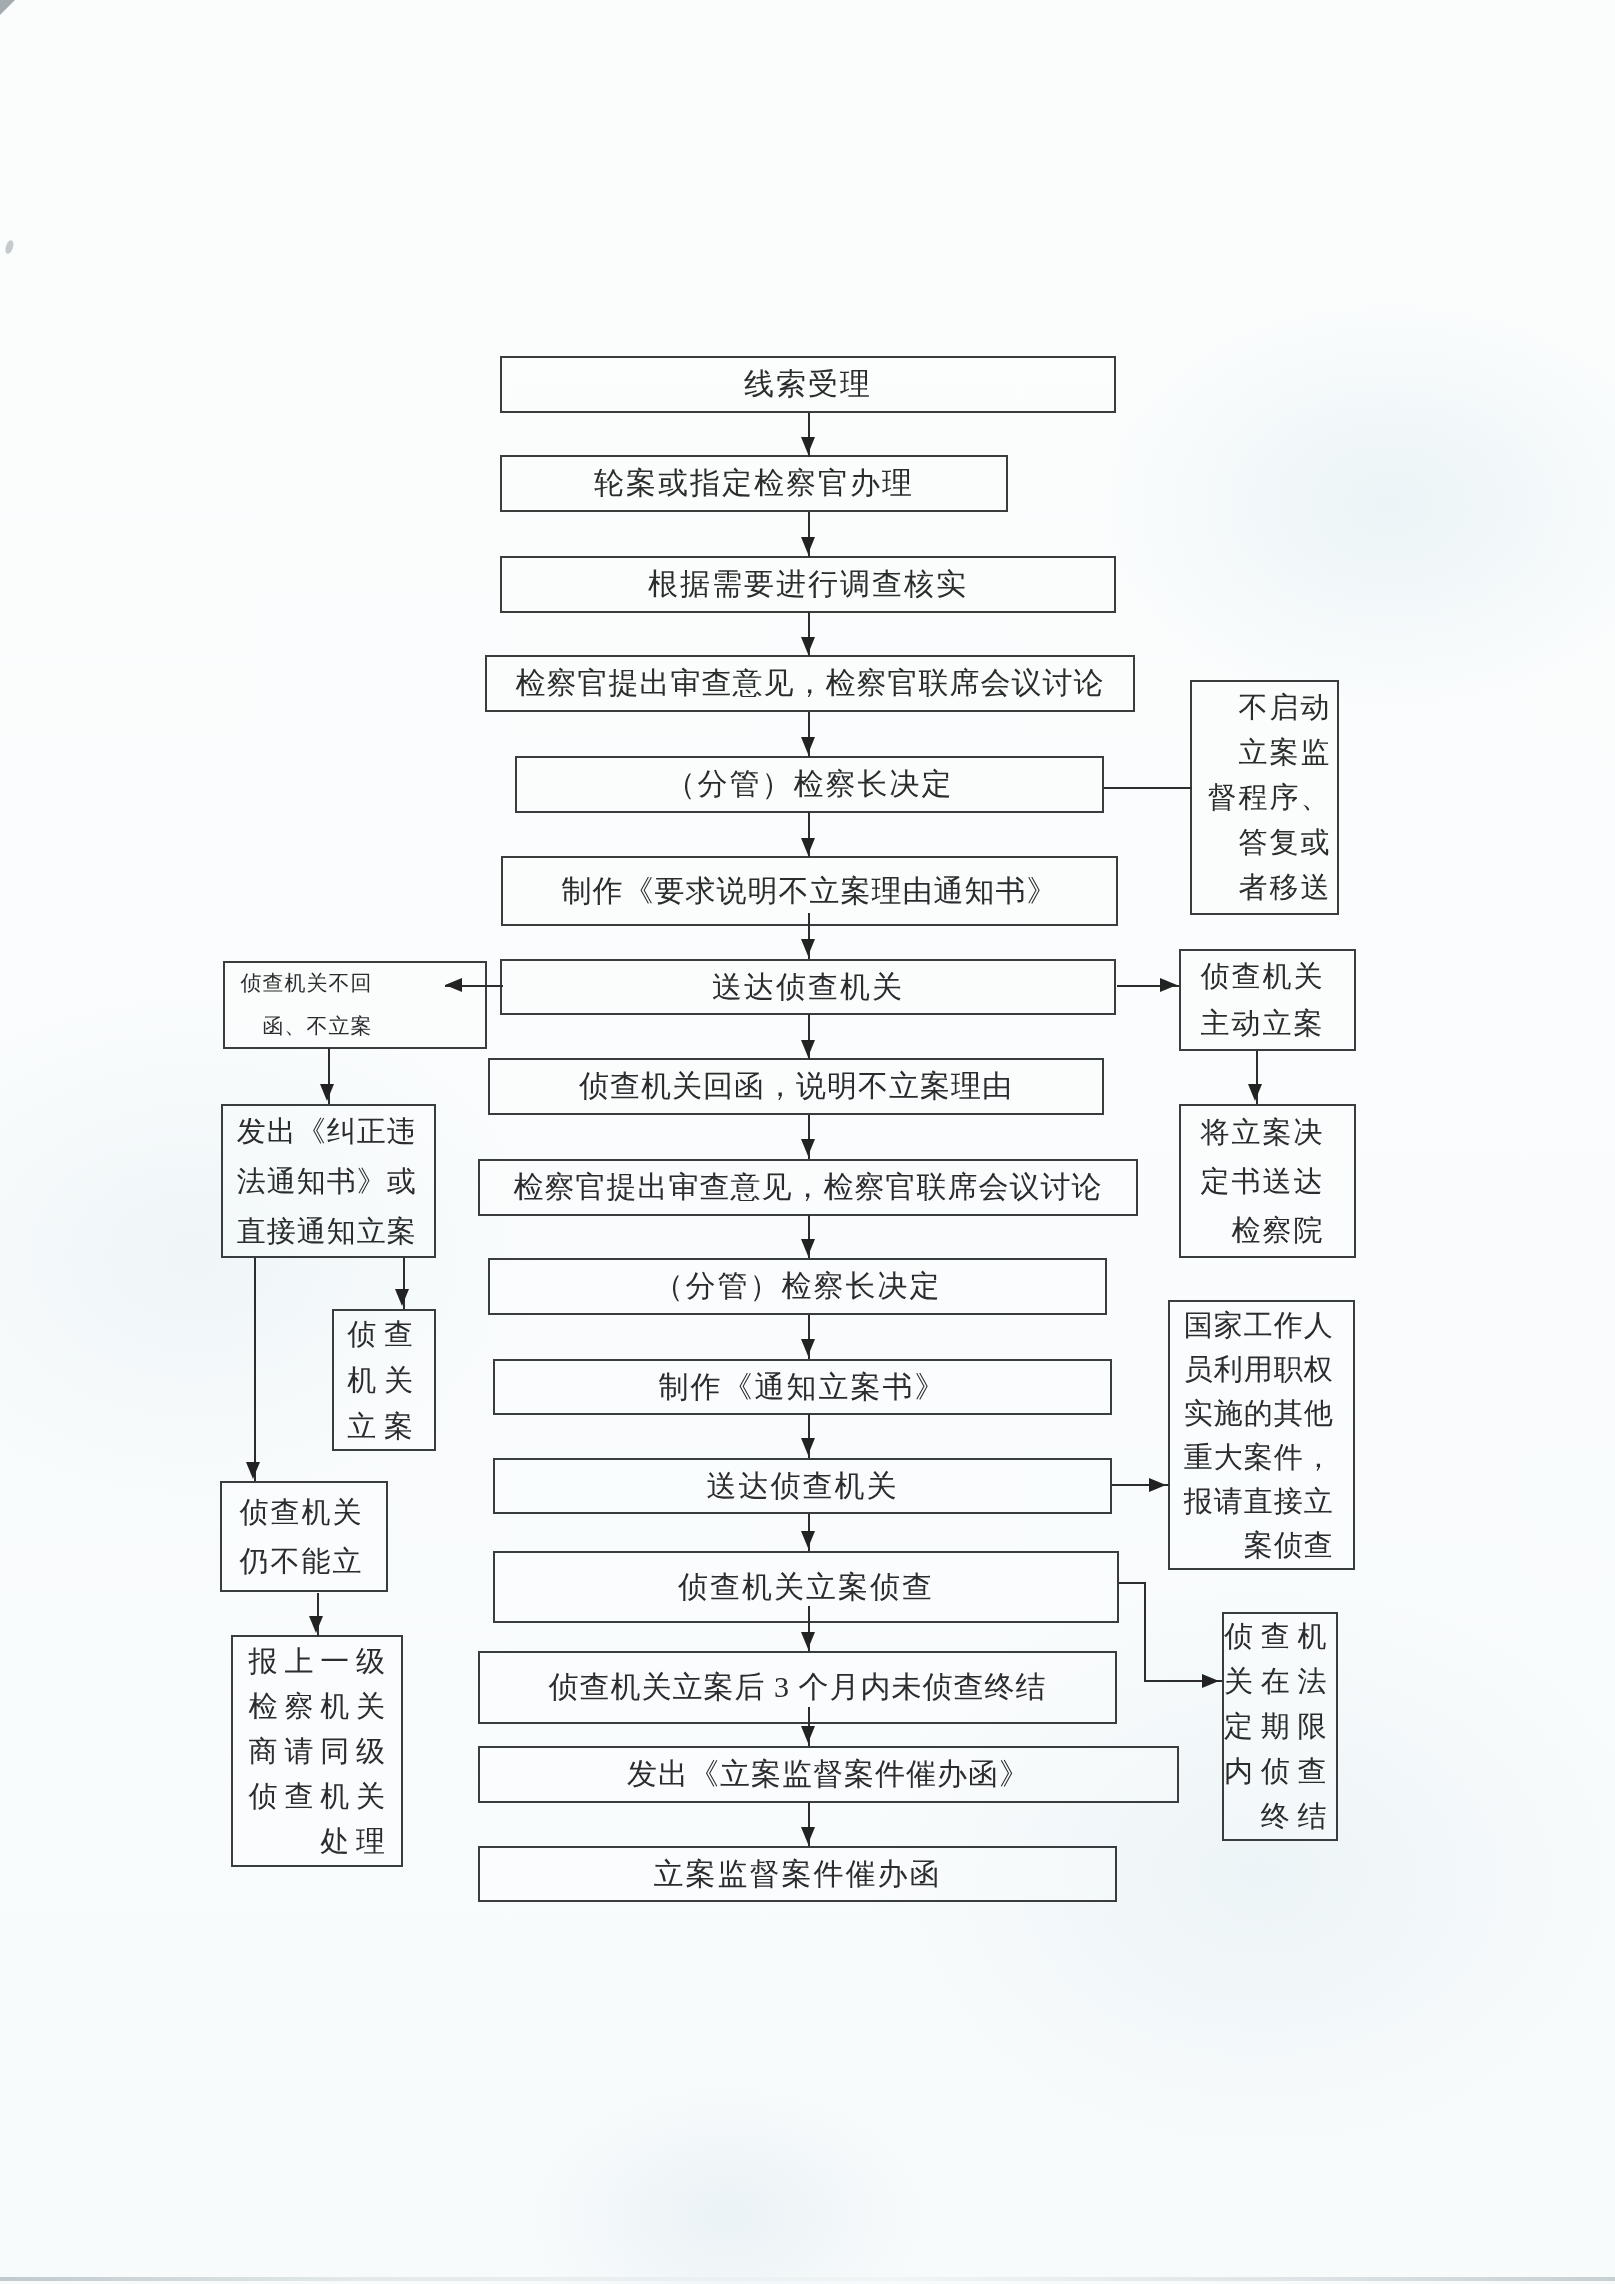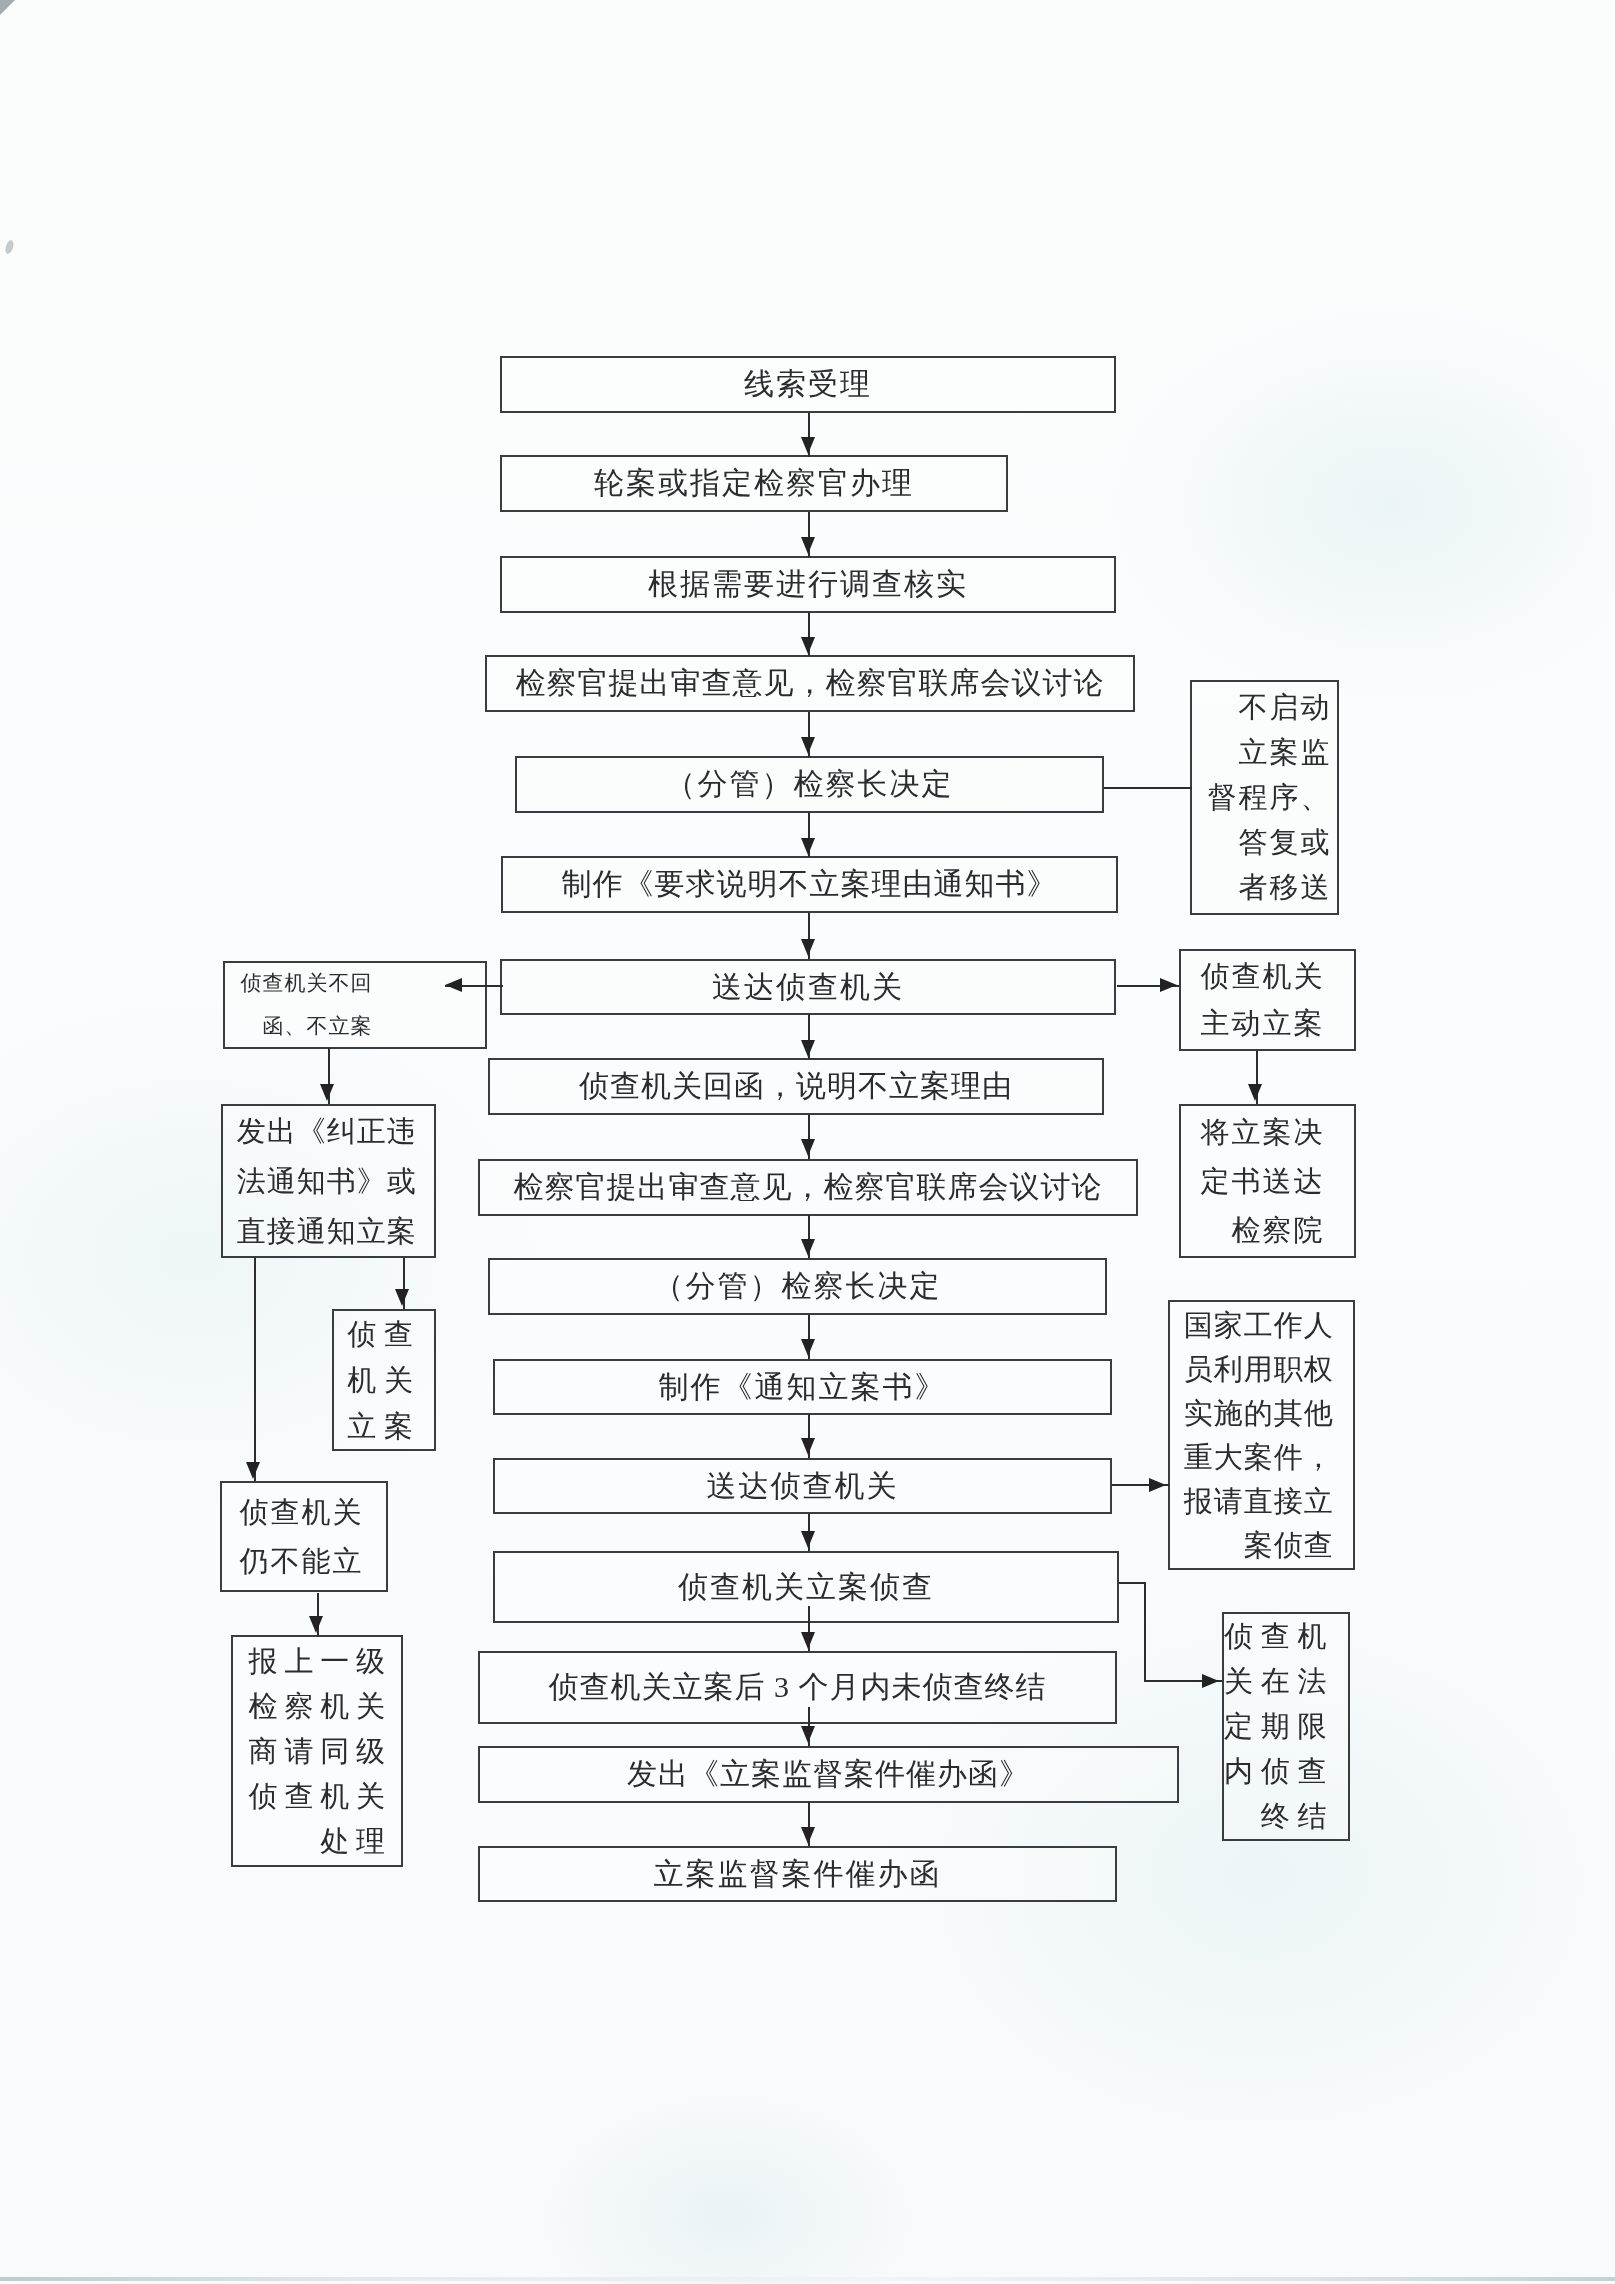--- a/index.html
+++ b/index.html
@@ -52,21 +52,21 @@
 
 <div id="page">
   <div class="corner-mark"></div>
   <div class="edge-smudge"></div>
   <div id="nodes-layer">
       <div class="node" style="left: 500px; top: 356px; width: 616px; height: 57px; font-size: 30px; letter-spacing: 2px;">线索受理</div>
       <div class="node" style="left: 500px; top: 455px; width: 508px; height: 57px; font-size: 30px; letter-spacing: 2px;">轮案或指定检察官办理</div>
       <div class="node" style="left: 500px; top: 556px; width: 616px; height: 57px; font-size: 30px; letter-spacing: 2px;">根据需要进行调查核实</div>
       <div class="node" style="left: 485px; top: 655px; width: 650px; height: 57px; font-size: 30px; letter-spacing: 1px;">检察官提出审查意见，检察官联席会议讨论</div>
       <div class="node" style="left: 515px; top: 756px; width: 589px; height: 57px; font-size: 30px; letter-spacing: 2px;">（分管）检察长决定</div>
-      <div class="node" style="left: 501px; top: 856px; width: 617px; height: 57px; font-size: 30px; letter-spacing: 1px;">制作《要求说明不立案理由通知书》</div>
+      <div class="node" style="left: 501px; top: 856px; width: 617px; height: 70px; font-size: 30px; letter-spacing: 1px;">制作《要求说明不立案理由通知书》</div>
       <div class="node" style="left: 500px; top: 959px; width: 616px; height: 56px; font-size: 30px; letter-spacing: 2px;">送达侦查机关</div>
       <div class="node" style="left: 488px; top: 1058px; width: 616px; height: 57px; font-size: 30px; letter-spacing: 1px;">侦查机关回函，说明不立案理由</div>
       <div class="node" style="left: 478px; top: 1159px; width: 660px; height: 57px; font-size: 30px; letter-spacing: 1px;">检察官提出审查意见，检察官联席会议讨论</div>
       <div class="node" style="left: 488px; top: 1258px; width: 619px; height: 57px; font-size: 30px; letter-spacing: 2px;">（分管）检察长决定</div>
       <div class="node" style="left: 493px; top: 1359px; width: 619px; height: 56px; font-size: 30px; letter-spacing: 2px;">制作《通知立案书》</div>
       <div class="node" style="left: 493px; top: 1458px; width: 619px; height: 56px; font-size: 30px; letter-spacing: 2px;">送达侦查机关</div>
       <div class="node" style="left: 493px; top: 1551px; width: 626px; height: 72px; font-size: 30px; letter-spacing: 2px;">侦查机关立案侦查</div>
       <div class="node" style="left: 478px; top: 1651px; width: 639px; height: 73px; font-size: 30px; letter-spacing: 1px;">侦查机关立案后 3 个月内未侦查终结</div>
       <div class="node" style="left: 478px; top: 1746px; width: 701px; height: 57px; font-size: 30px; letter-spacing: 1px;">发出《立案监督案件催办函》</div>
       <div class="node" style="left: 478px; top: 1846px; width: 639px; height: 56px; font-size: 30px; letter-spacing: 2px;">立案监督案件催办函</div>
@@ -94,21 +94,21 @@
 主动立案</div>
       <div class="node left-text" style="left: 1179px; top: 1104px; width: 177px; height: 154px; font-size: 29px; line-height: 49px; letter-spacing: 2px; padding-left: 19.5px;">将立案决
 定书送达
 检察院</div>
       <div class="node left-text" style="left: 1168px; top: 1300px; width: 187px; height: 270px; font-size: 29px; line-height: 44px; letter-spacing: 1px; padding-left: 13.7px;">国家工作人
 员利用职权
 实施的其他
 重大案件，
 报请直接立
 案侦查</div>
-      <div class="node left-text" style="left: 1222px; top: 1612px; width: 128px; height: 229px; font-size: 29px; line-height: 45px; letter-spacing: 7.8px; padding-left: 0;">侦查机
+      <div class="node left-text" style="left: 1222px; top: 1612px; width: 116px; height: 229px; font-size: 29px; line-height: 45px; letter-spacing: 7.8px; padding-left: 0;">侦查机
 关在法
 定期限
 内侦查
 终结</div>
     </div>
   <div id="edges-layer">
       <div>
         <div class="seg" style="left: 808px; top: 413px; width: 2px; height: 44px;"></div>
         <div class="arr arr-down" style="left: 801px; top: 437px;"></div>
       </div>

